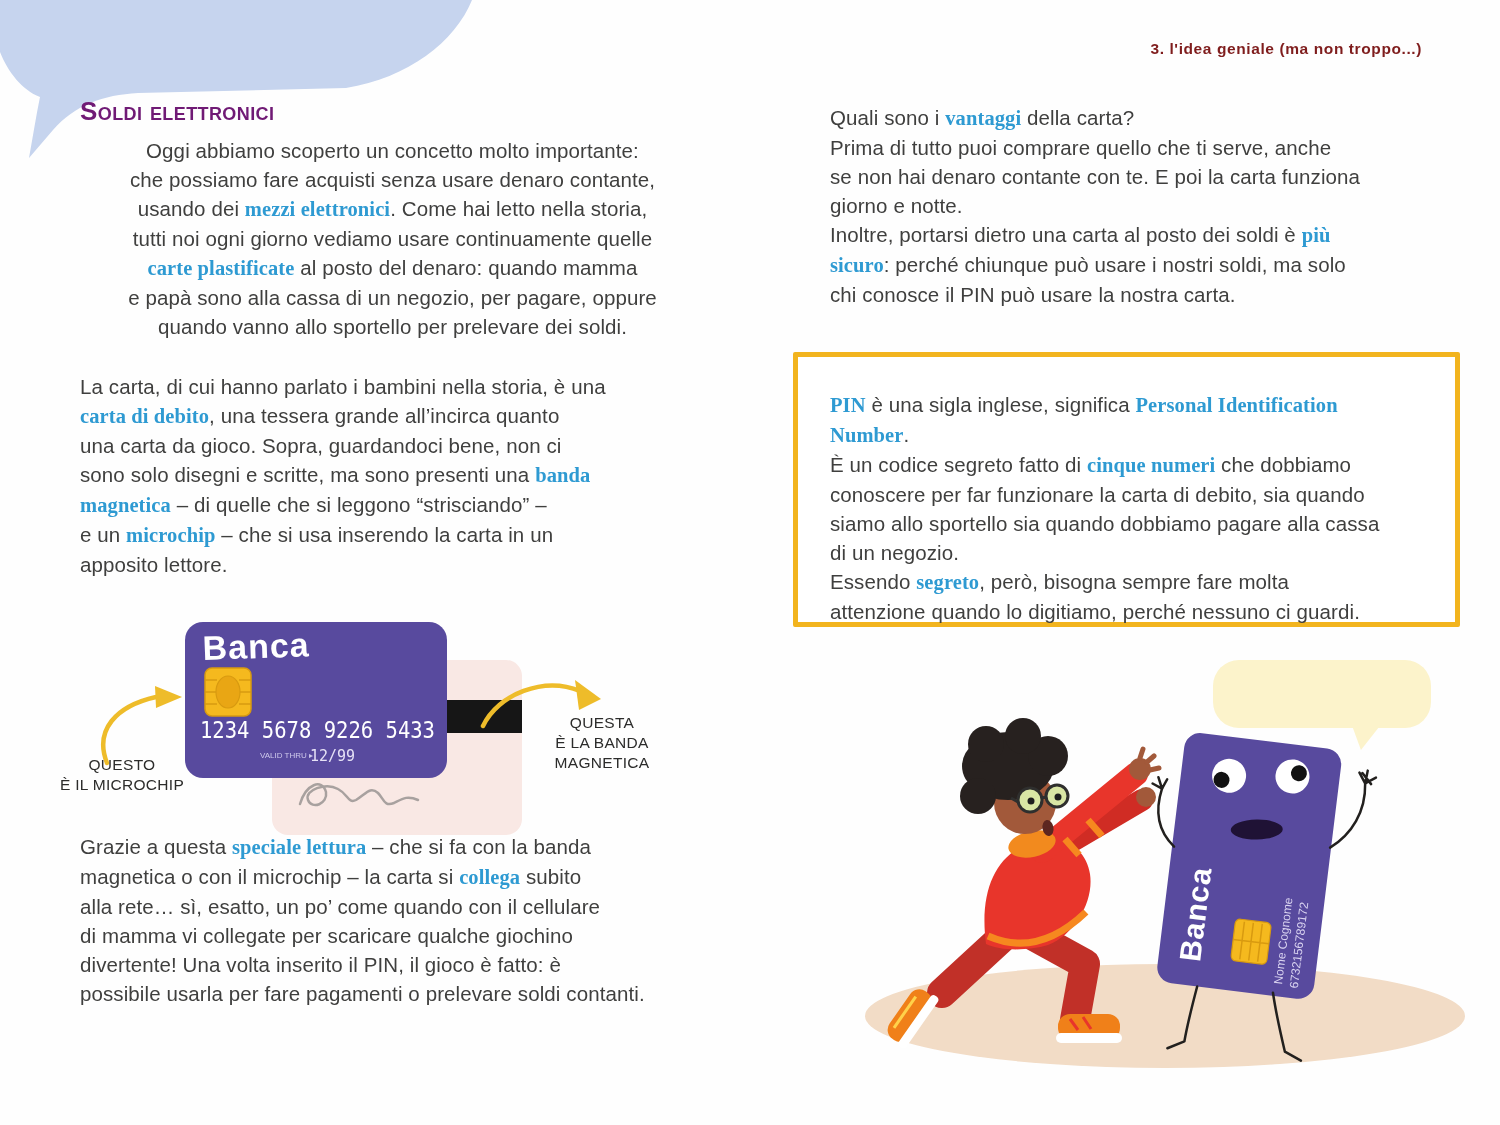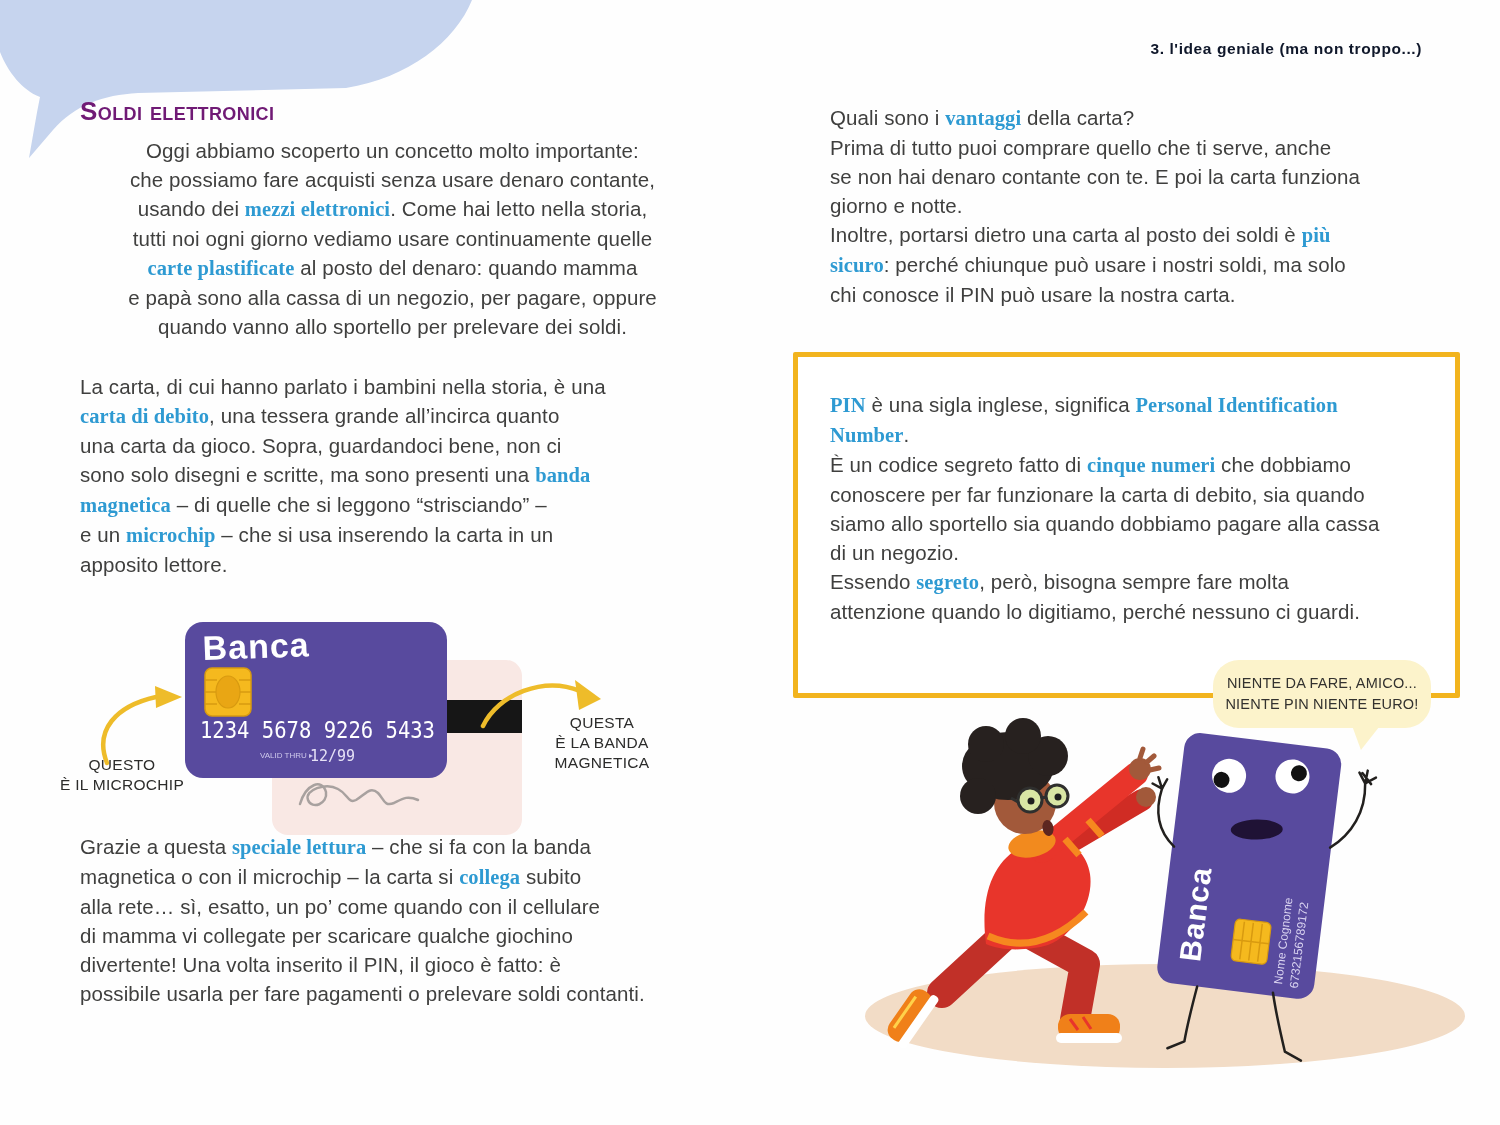--- a/index.html
+++ b/index.html
@@ -3,34 +3,34 @@
 <meta charset="utf-8">
 <style>
   html,body{margin:0;padding:0;background:#ffffff;}
   .page{position:relative;width:1500px;height:1125px;background:#fefefe;overflow:hidden;
         font-family:"Liberation Sans",sans-serif;}
   
   .header-bubble{position:absolute;left:0;top:0;width:520px;height:180px;}
   .page-title{position:absolute;left:80px;top:30px;font-size:28px;font-weight:600;
               color:#1a1a33;letter-spacing:.3px;}
   .chapter{position:absolute;right:78px;top:40px;font-size:15.5px;font-weight:bold;
-           color:#0f172a;letter-spacing:.6px;}
+           color:#7f1d1d;letter-spacing:.6px;}
   
   .body-text{position:absolute;font-size:20.5px;line-height:29px;color:#3f3f3e;letter-spacing:.1px;}
   .kw{color:#2e9ad2;font-weight:bold;font-family:Liberation Serif, serif;}
   .section-heading{position:absolute;left:80px;top:96px;font-variant:small-caps;font-weight:bold;
                    font-size:26px;color:#701a75;letter-spacing:.4px;}
   .col-left{left:80px;width:625px;}
   .col-right{left:830px;width:640px;}
   .para1{top:136px;text-align:center;}
   .para2{top:372px;}
   .para3{top:832px;}
   .para-right{top:103px;}
   
-  .pin-box{position:absolute;left:793px;top:352px;width:667px;height:346px;box-sizing:border-box;
+  .pin-box{position:absolute;left:793px;top:352px;width:667px;height:275px;box-sizing:border-box;
            border:5px solid #f2b41e;border-radius:2px;background:#ffffff;}
   .pin-box .body-text{position:absolute;left:32px;top:33px;width:600px;}
   
   .card-figure{position:absolute;left:60px;top:598px;width:660px;height:272px;}
   .cartoon{position:absolute;left:780px;top:648px;width:700px;height:440px;}
   .cartoon svg{position:absolute;left:0;top:0;}
   
   .speech-bubble{position:absolute;background:#fcf3cb;border-radius:26px;display:flex;
                  align-items:center;justify-content:center;text-align:center;}
   .bubble-text{font-size:14.5px;font-weight:500;color:#33322f;line-height:1.45;
@@ -172,19 +172,17 @@
           </g>
           <g stroke="#22201e" stroke-width="2.5" fill="none" stroke-linecap="round">
             <path d="M432 344 C429 366 427 381 426 400 M426 400 l-16 9"></path>
             <path d="M508 341 C514 363 520 379 527 398 M527 398 l17 7"></path>
           </g>
         </g>
       </g>
     </svg>
 
     <div class="speech-bubble bubble-card">
-      <div class="bubble-text">NIENTE DA FARE, AMICO...
-NIENTE PIN NIENTE EURO!</div>
       <div class="bubble-tail tail-card"></div>
     </div>
   </div>
 
 </div>
 
 </body></html>

